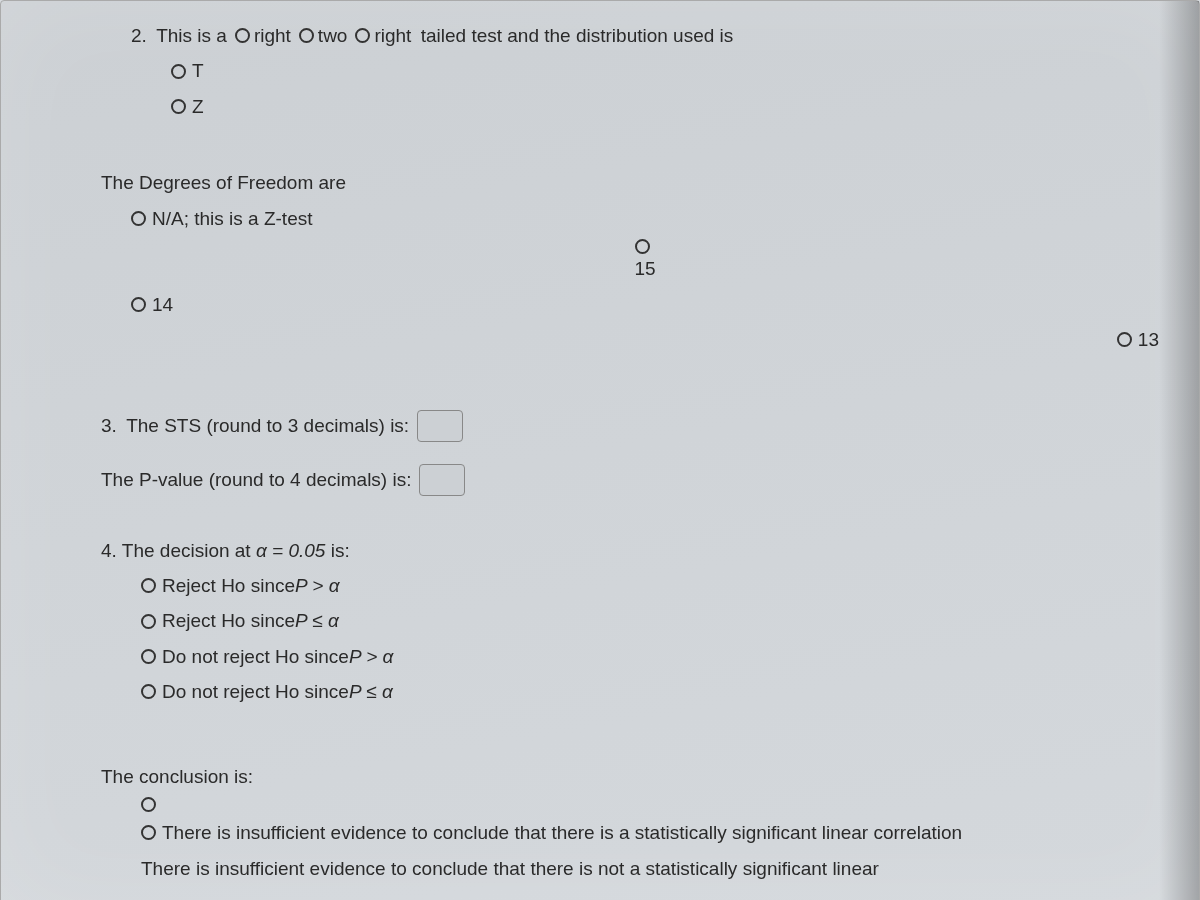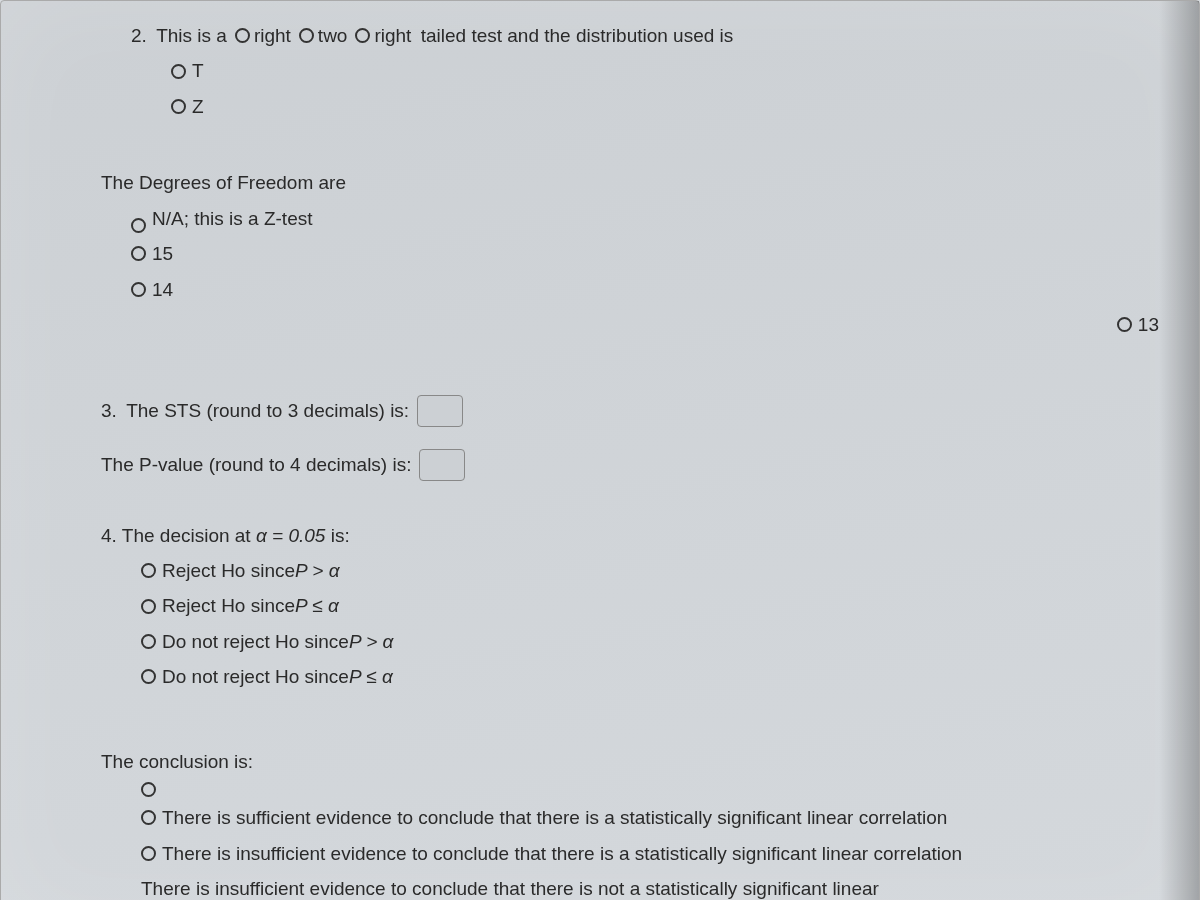--- a/index.html
+++ b/index.html
@@ -100,25 +100,25 @@
       <span>T</span>
     </div>
     <div class="opt-row">
       <input type="radio" class="radio" name="dist" style="">
       <span>Z</span>
     </div>
   </div>
 
   <div class="q section-gap-lg" style="margin-left:-30px;margin-top:47px;">
     <div>The Degrees of Freedom are</div>
-    <div class="opt-row" style="margin-left:30px;align-items:flex-end;">
+    <div class="opt-row" style="margin-left:30px;">
       <input type="radio" class="radio" name="df" style="">
       <span>N/A; this is a Z-test</span>
     </div>
-    <div class="opt-row" style="margin-left:30px;">
+    <div class="opt-row" style="margin-left:30px;flex-direction:column;">
       <input type="radio" class="radio" name="df" style="">
       <span>15</span>
     </div>
     <div class="opt-row" style="margin-left:30px;">
       <input type="radio" class="radio" name="df" style="">
       <span>14</span>
     </div>
     <div class="opt-row" style="margin-left:30px;justify-content:flex-end;">
       <input type="radio" class="radio" name="df" style="">
       <span>13</span>
@@ -165,24 +165,20 @@
     </div>
   </div>
 
   <div class="q section-gap-lg" style="margin-left:-30px;">
     <div>The conclusion is:</div>
     <div class="opt-row">
       <input type="radio" class="radio" name="concl" style="">
     </div>
     <div class="opt-row">
       <input type="radio" class="radio" name="concl" style="">
-      <span>There is sufficient evidence to conclude that there is a statistically significant linear correlation</span>
-    </div>
-    <div class="opt-row">
-      <input type="radio" class="radio" name="concl" style="">
       <span>There is insufficient evidence to conclude that there is a statistically significant linear correlation</span>
     </div>
     <div class="opt-row">
 
       <span>There is insufficient evidence to conclude that there is not a statistically significant linear</span>
     </div>
   </div>
 
 </div>
 

